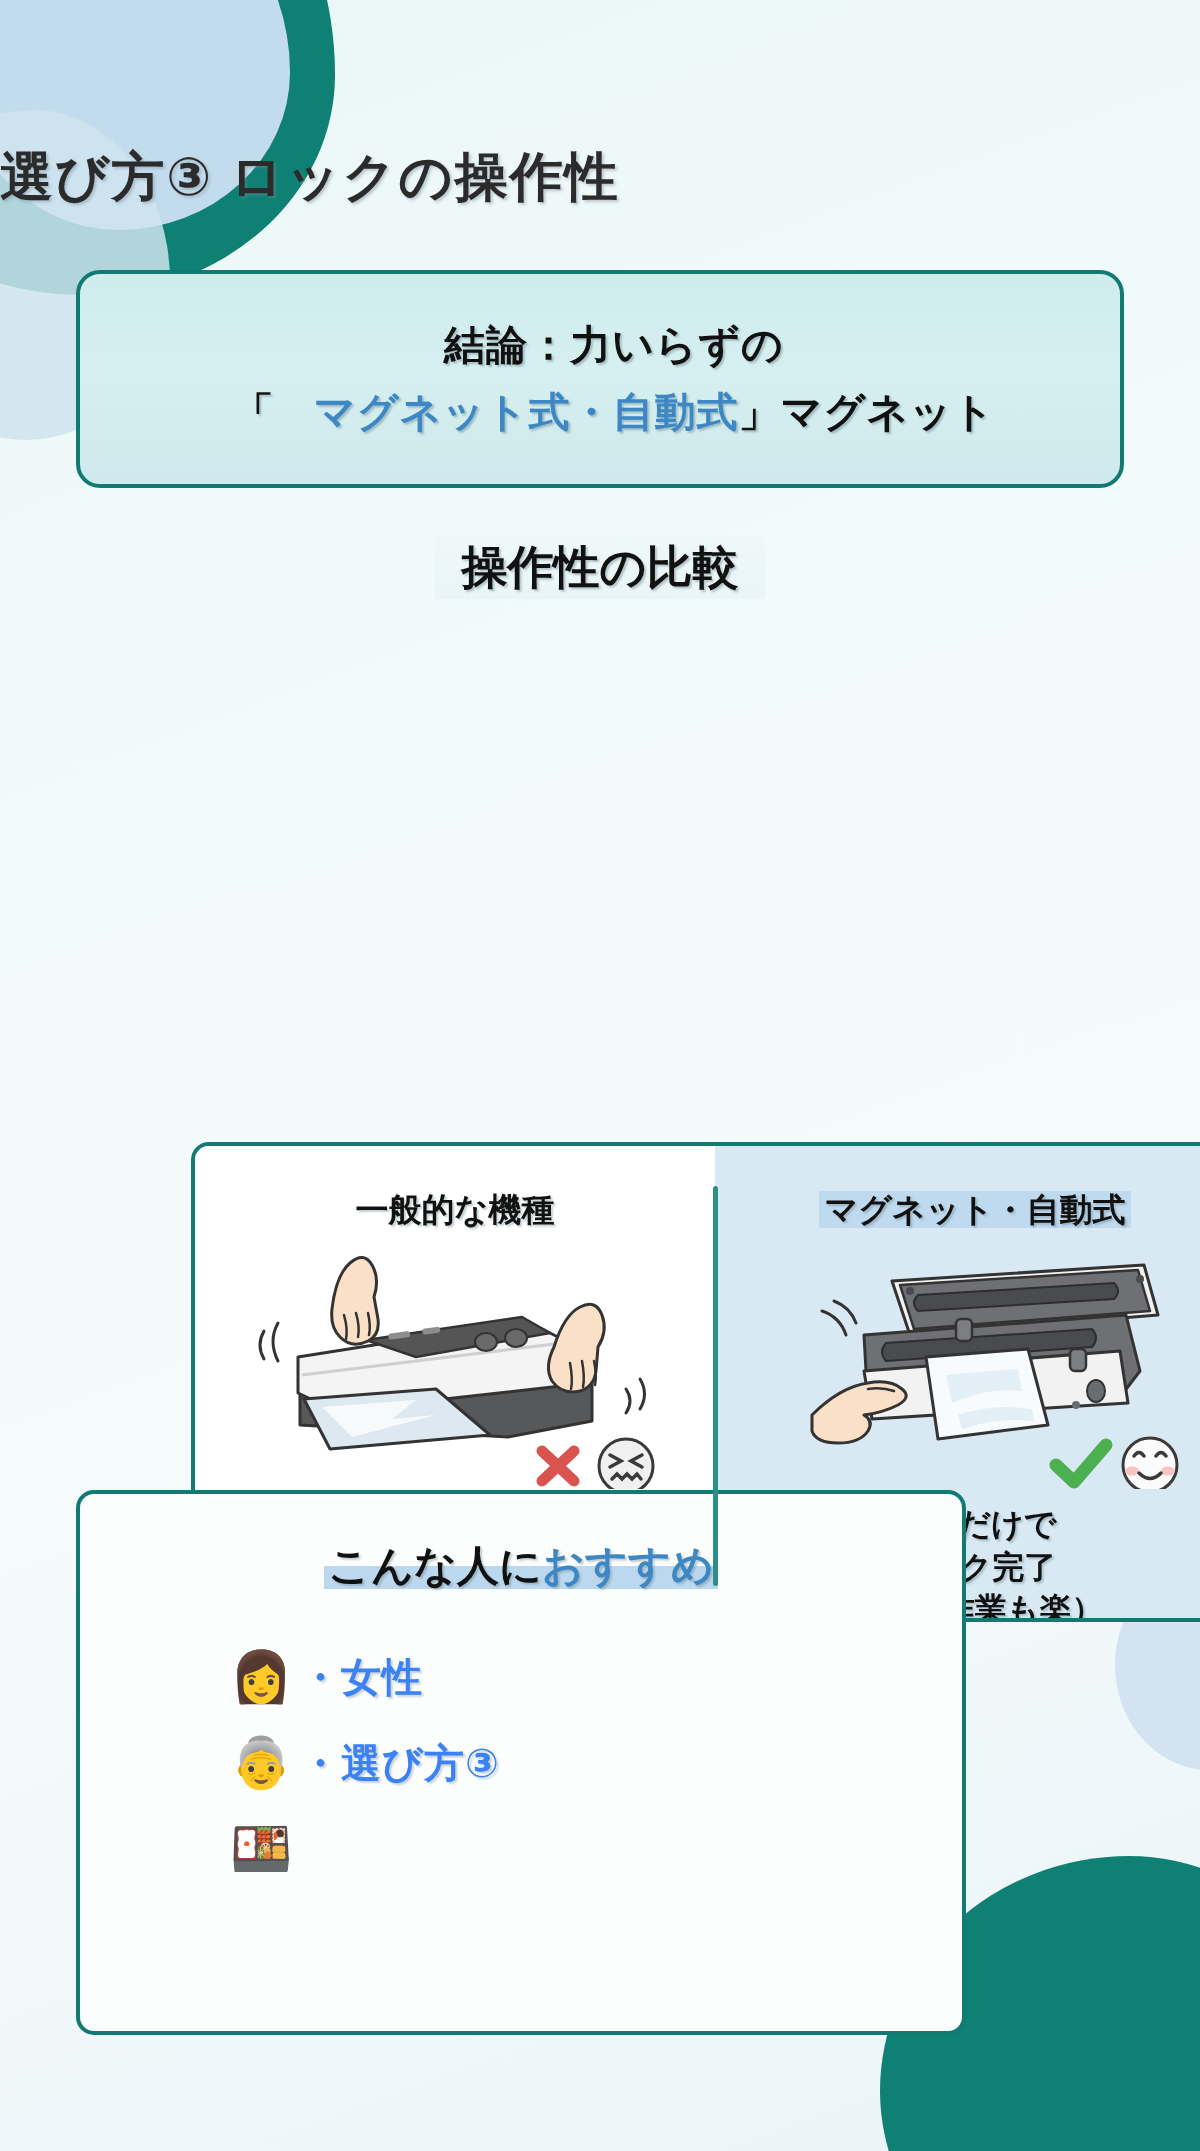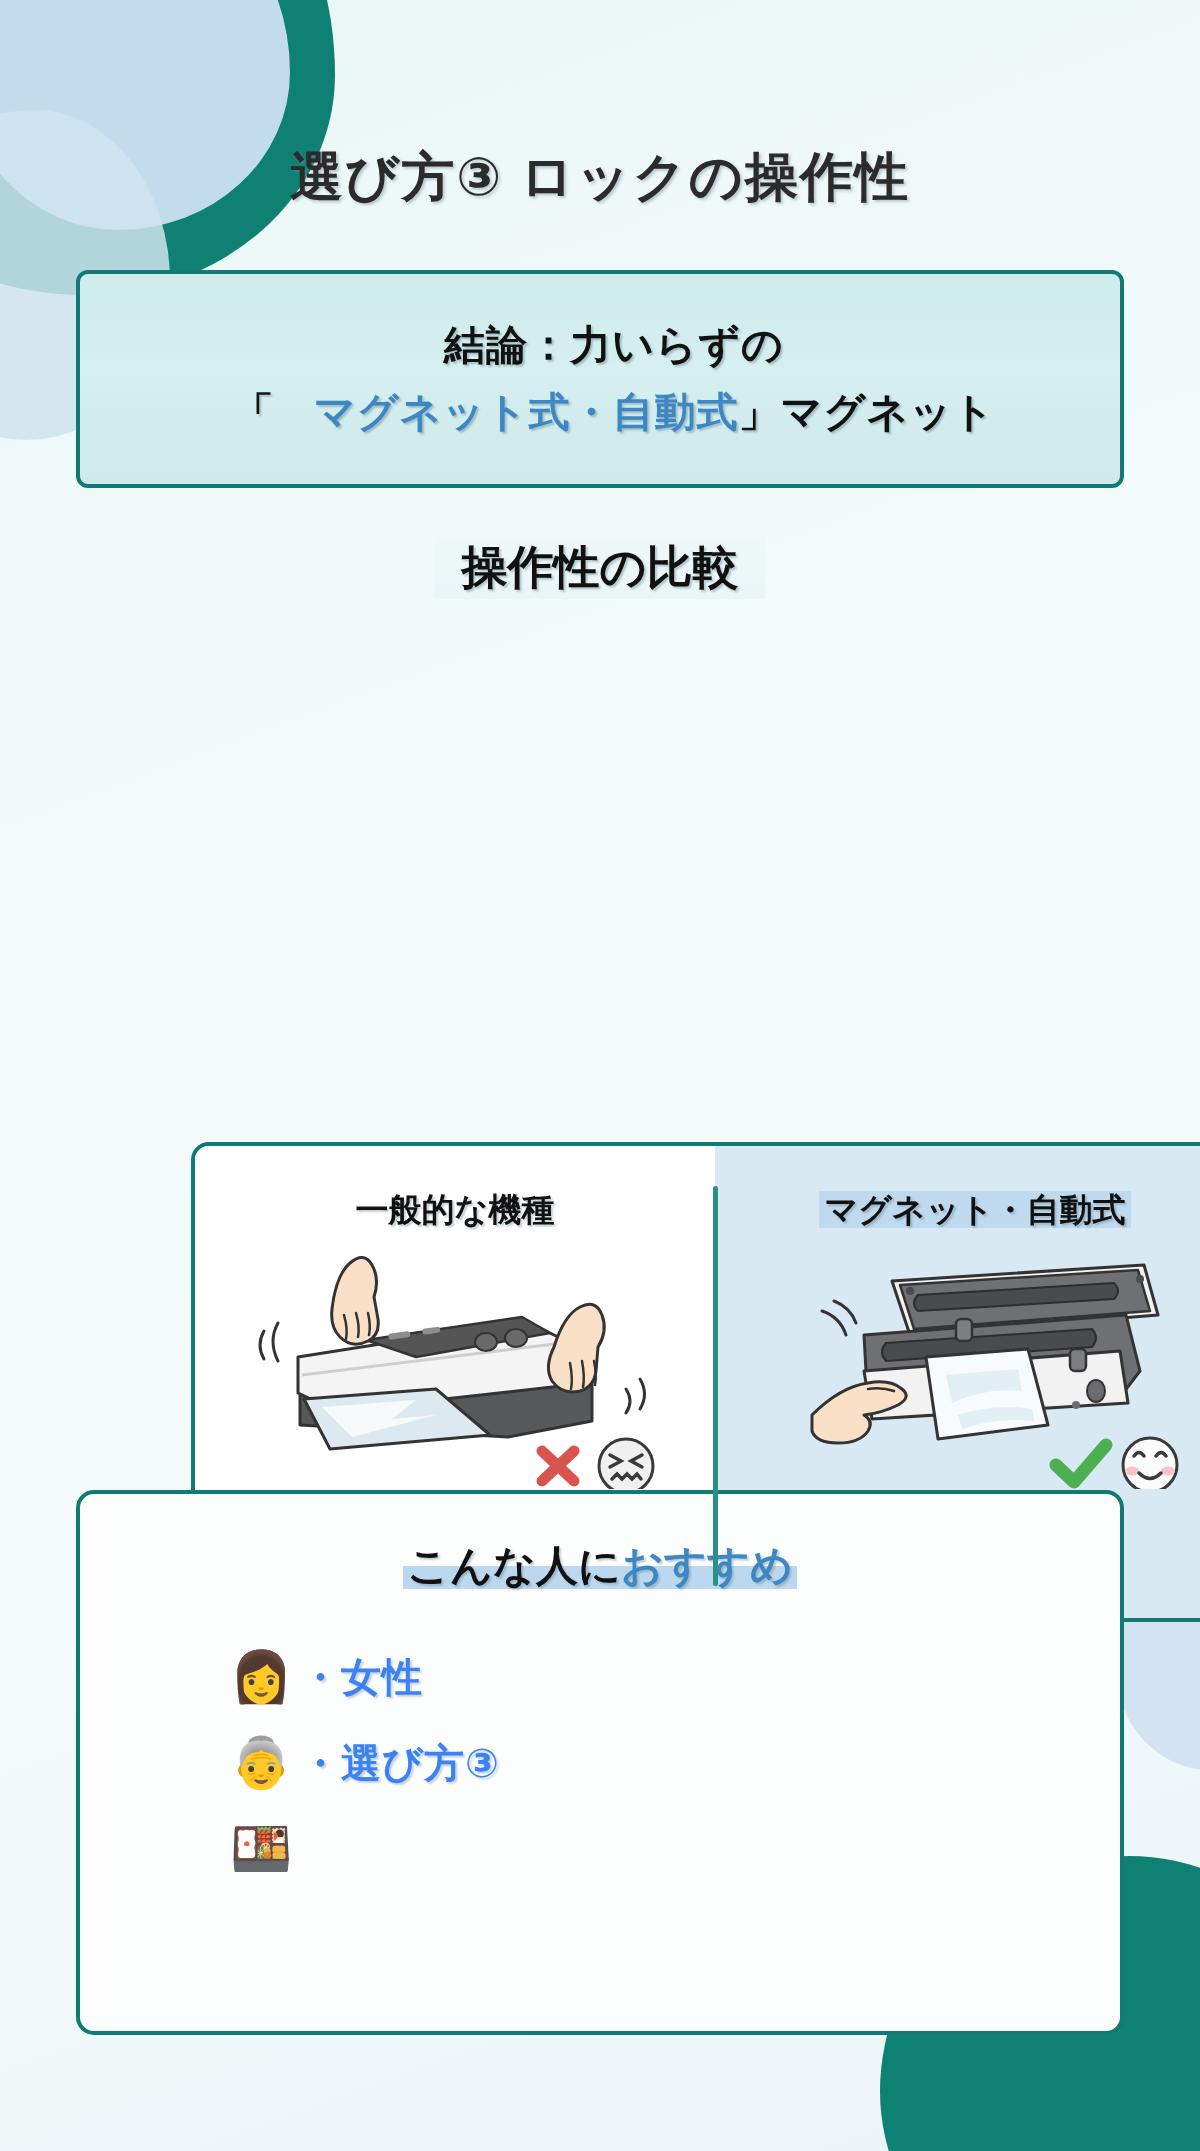--- a/index.html
+++ b/index.html
@@ -45,36 +45,36 @@
   #blob-right-mid-blue {
     width:190px; height:210px; right:-105px; top:1560px;
     background:#cfe0ef; opacity:.9;
     border-radius:50%;
   }
 
   
   #page { position:relative; z-index:2; width:1200px; height:2151px; }
 
   #page-title {
-    text-align:center;
+    text-align:left;
     font-size:53px;
     font-weight:bold;
     color:#2b2b2b;
     letter-spacing:2px;
     padding-top:142px;
     text-shadow:2px 2px 3px rgba(120,140,150,.45);
   }
 
   
   #conclusion-box {
     position:absolute; left:76px; top:270px;
     width:1048px; height:218px;
     background:linear-gradient(180deg,#cfeced 0%,#d6eff0 45%,#cfe9ec 100%);
     border:4px solid #117a72;
-    border-radius:12px;
+    border-radius:24px;
     display:flex; flex-direction:column;
     align-items:center; justify-content:center;
     gap:12px;
     padding-left:28px;
   }
   .concl-line { font-size:41px; font-weight:bold; color:#111; letter-spacing:1px;
                 text-shadow:2px 2px 2px rgba(90,120,130,.40); white-space:nowrap; }
   .hl-blue { color:#3d88c4;margin-left:39px; }
 
   
@@ -121,21 +121,21 @@
   .illus { position:relative; height:260px; margin-top:6px; }
   .illus svg { position:absolute; left:50%; top:0; transform:translateX(-50%); }
 
   .caption { text-align:center; font-size:32px; font-weight:bold; color:#111;
              line-height:1.33; margin-top:4px;
              text-shadow:2px 2px 2px rgba(90,120,130,.35); }
 
   
   #recommend-card {
     position:absolute; left:76px; top:1490px;
-    width:1048px; height:545px;
+    width:890px; height:545px;
     border:4px solid #117a72;
     border-radius:18px;
     background:#fcfdfd;
   }
   #recommend-title {
     text-align:center; margin-top:44px;
     font-size:42px; font-weight:bold; color:#111;
     text-shadow:2px 2px 2px rgba(90,120,130,.35);
   }
   #recommend-title .hl-wrap { background:linear-gradient(180deg,transparent 52%,#bcd8ef 52%,#bcd8ef 100%); padding:0 4px; }

